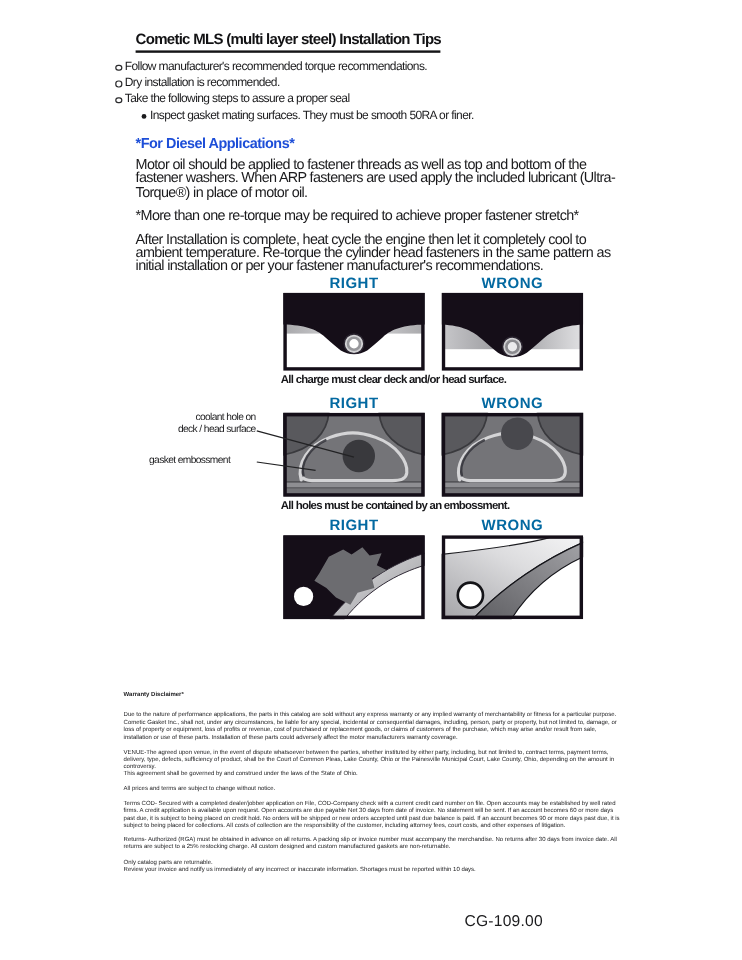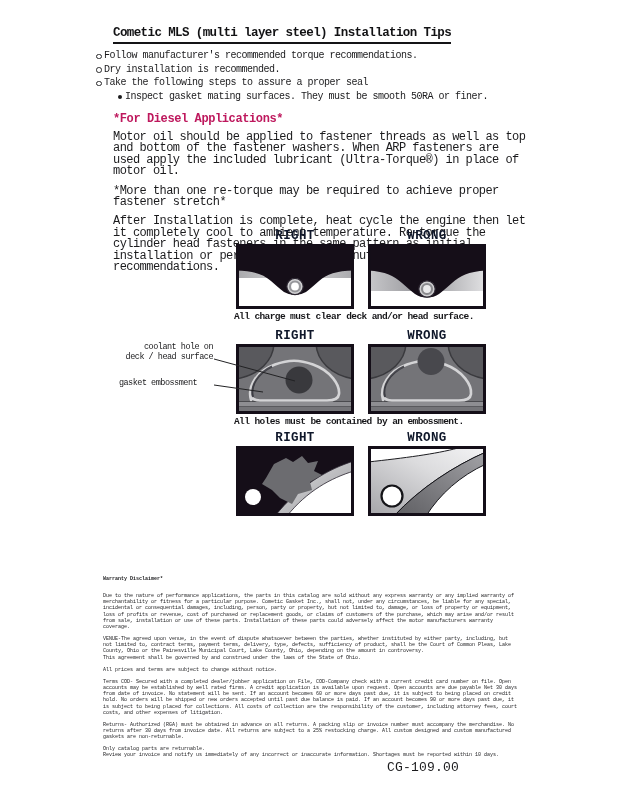--- a/index.html
+++ b/index.html
@@ -1,39 +1,39 @@
 <!DOCTYPE html>
 <html><head>
 <meta charset="utf-8">
 <style>
   html,body{margin:0;padding:0;background:#ffffff;}
   body{width:618px;height:800px;position:relative;overflow:hidden;
        font-family:"Liberation Sans","DejaVu Sans",sans-serif;color:#1b1b1d;}
-  .page{position:absolute;inset:0;background:#fff;font-family:Liberation Mono, monospace;}
+  .page{position:absolute;inset:0;background:#fff;}
 
   
   .textblock{position:absolute;left:96px;top:18px;width:445px;}
   .doc-title{display:inline-block;margin:8px 0 5px 17px;font-size:12.5px;font-weight:bold;
              letter-spacing:-0.6px;color:#121214;border-bottom:2px solid #141416;padding-bottom:2px;}
   .bullets{margin:0;padding:0;list-style:none;font-size:10px;letter-spacing:-0.5px;line-height:13.5px;}
   .bullets li{position:relative;padding-left:8px;}
   .bullets li.lvl1::before{content:"";position:absolute;left:0;top:4.5px;width:3.5px;height:3.5px;
              border:1px solid #2a2a2c;border-radius:50%;}
   .bullets li.lvl2{padding-left:29px;}
   .bullets li.lvl2::before{content:"";position:absolute;left:22px;top:5px;width:4px;height:4px;
              background:#1b1b1d;border-radius:50%;}
-  .section-heading{margin:9px 0 6px 17px;font-size:12px;font-weight:bold;letter-spacing:-0.4px;color:#be185d;}
+  .section-heading{margin:9px 0 6px 17px;font-size:12px;font-weight:bold;letter-spacing:-0.4px;color:#1d4ed8;}
   .para{margin:0 0 8px 17px;width:414px;font-size:12px;letter-spacing:-0.55px;line-height:11.4px;}
 
   
   .diag-group{position:absolute;left:236px;width:250px;}
   .dg1{top:229px;} .dg2{top:329px;} .dg3{top:431px;}
   .diag-labels{display:flex;gap:14px;height:14px;}
   .diag-labels div{width:118px;text-align:center;font-size:12.5px;font-weight:bold;
-                   letter-spacing:0.4px;color:#0f172a;}
+                   letter-spacing:0.4px;color:#0369a1;}
   .diag-boxes{display:flex;gap:14px;margin-top:1px;}
   .diag-boxes svg{display:block;}
   .diag-caption{margin-top:3px;margin-left:-2px;font-size:9.5px;font-weight:bold;
                 letter-spacing:-0.6px;line-height:10.5px;color:#17171a;white-space:pre-line;width:250px;}
 
   
   .ann{position:absolute;width:110px;left:103px;text-align:right;font-size:8.5px;
        letter-spacing:-0.5px;line-height:9.5px;color:#1b1b1d;white-space:pre-line;}
   .ann1{top:343px;} .ann2{top:379px;text-align:center;}
   .leader-svg{position:absolute;left:103px;top:335px;pointer-events:none;z-index:5;}

